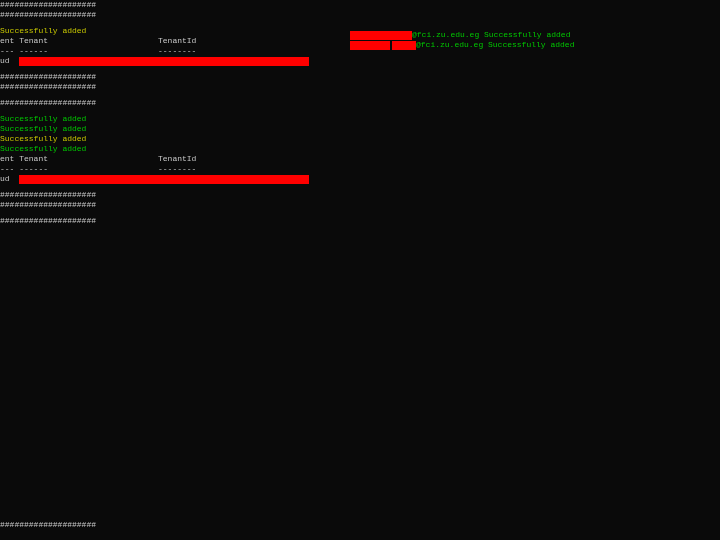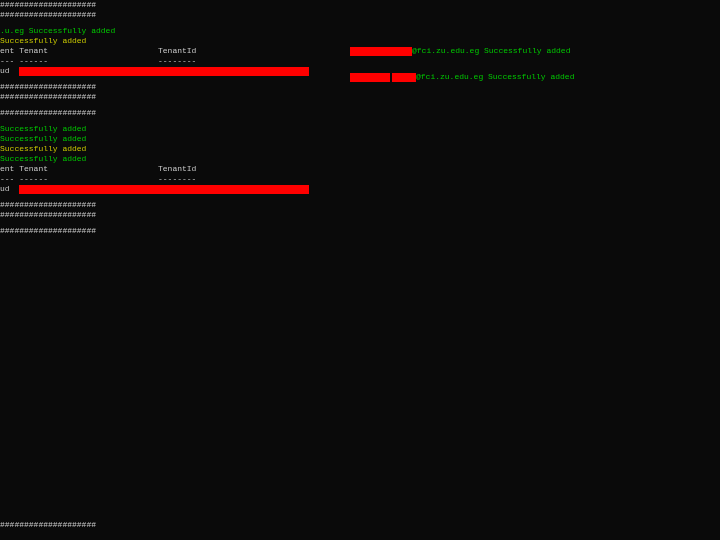--- a/index.html
+++ b/index.html
@@ -35,40 +35,37 @@
       vertical-align: middle;
     }
     .r-sm { width: 62px; }
     .r-lg { width: 290px; }
     .r-med { width: 60px; }
     .right-block {
       position: absolute;
       left: 350px;
       top: 30px;
     }
-    .right-block .line { height: 10px; margin-top: 16px; }
+    .right-block .line { height: 10px; }
     .bottom-line {
       position: absolute;
       left: 0;
       top: 520px;
     }
     .spacer { height: 6px; }
   </style>
 </head>
 <body>
 
 <div class="terminal">
 
   <div class="line gray">####################</div>
   <div class="line gray">####################</div>
   <div class="spacer"></div>
 
-  <div class="line">
-    <span class="green">.u.eg Successfully added</span>
-  </div>
   <div class="line">
     <span class="yellow">Successfully added</span>
   </div>
 
   <div class="line gray">
     <span style="display:inline-block;width:158px">ent Tenant</span>
     <span>TenantId</span>
   </div>
   <div class="line gray">
     <span style="display:inline-block;width:158px">--- ------</span>

